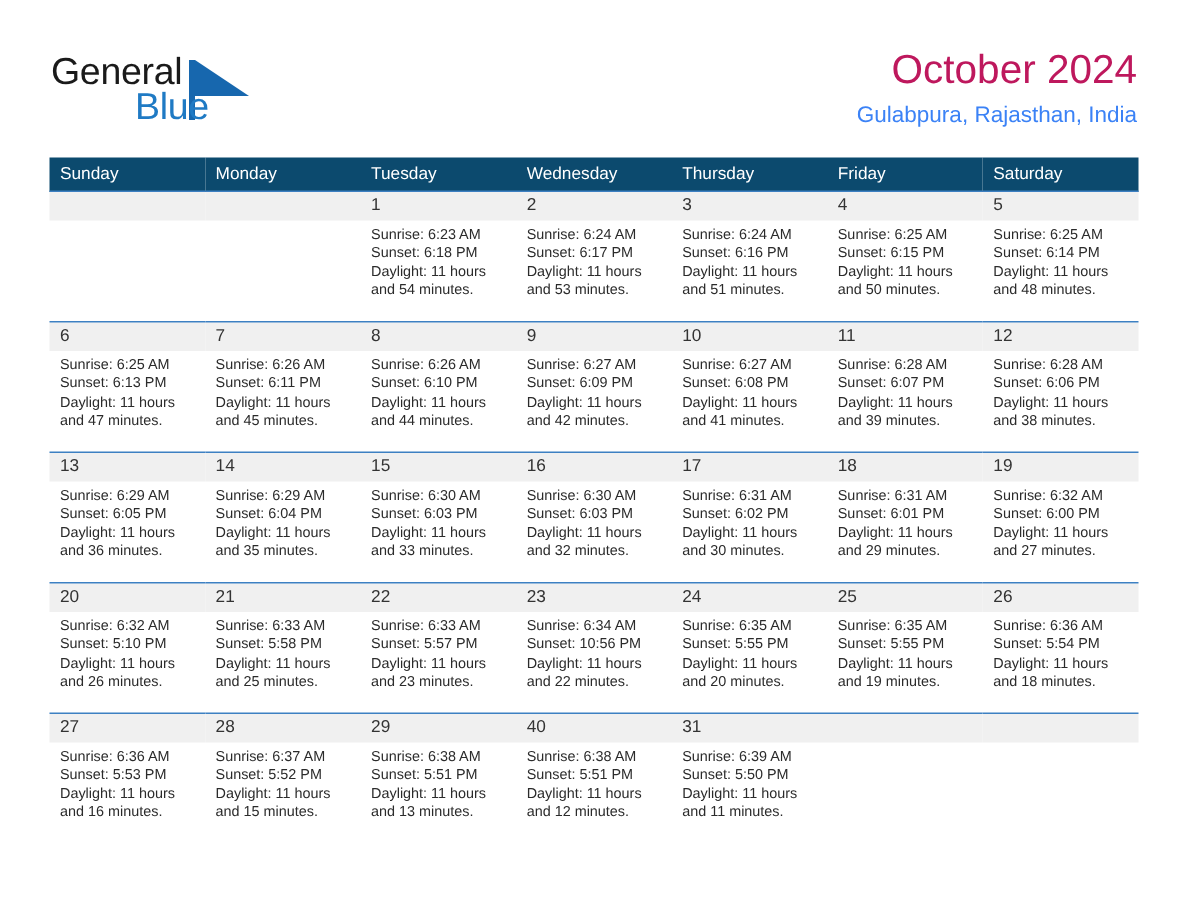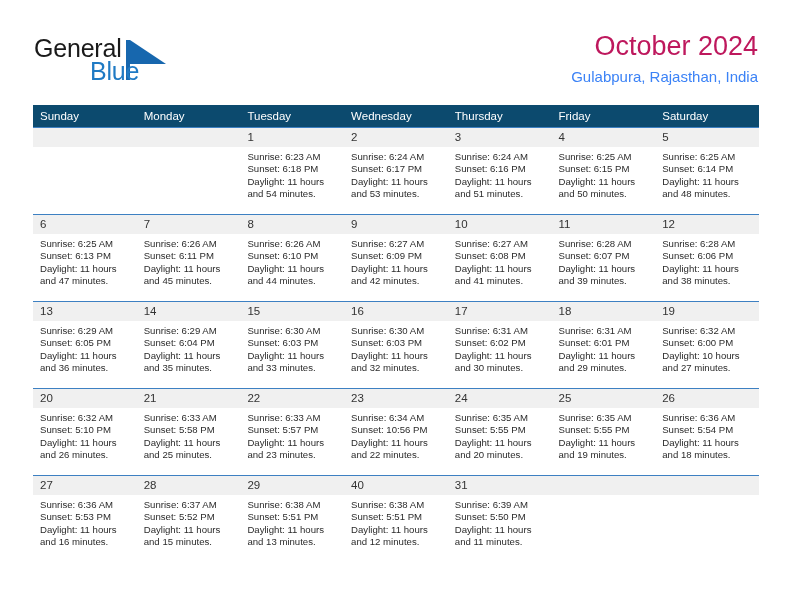--- a/index.html
+++ b/index.html
@@ -336,21 +336,21 @@
               <div>Sunrise: 6:31 AM</div>
               <div>Sunset: 6:01 PM</div>
               <div class="daylight">Daylight: 11 hours and 29 minutes.</div>
             </div>
           </td>
           <td>
             <div class="daynum">19</div>
             <div class="cellbody">
               <div>Sunrise: 6:32 AM</div>
               <div>Sunset: 6:00 PM</div>
-              <div class="daylight">Daylight: 10 hours and 27 minutes.</div>
+              <div class="daylight">Daylight: 11 hours and 27 minutes.</div>
             </div>
           </td>
         </tr>
         <tr class="week-row">
           <td>
             <div class="daynum">20</div>
             <div class="cellbody">
               <div>Sunrise: 6:32 AM</div>
               <div>Sunset: 5:10 PM</div>
               <div class="daylight">Daylight: 11 hours and 26 minutes.</div>

